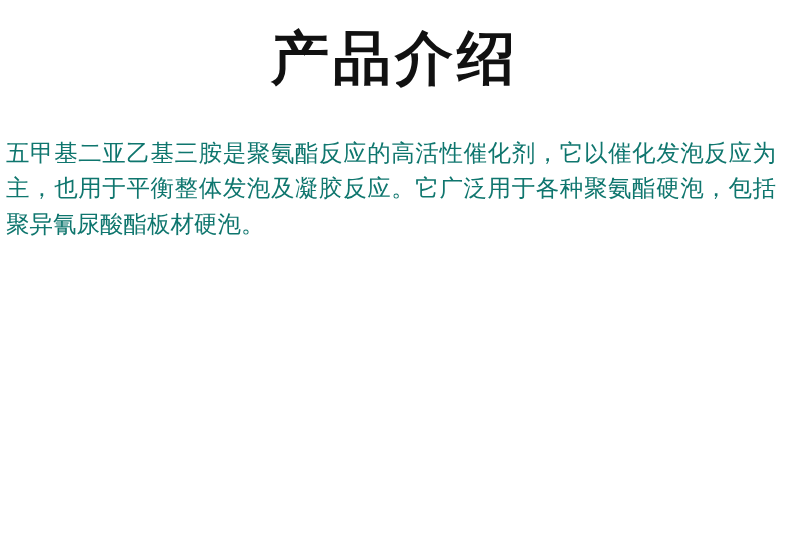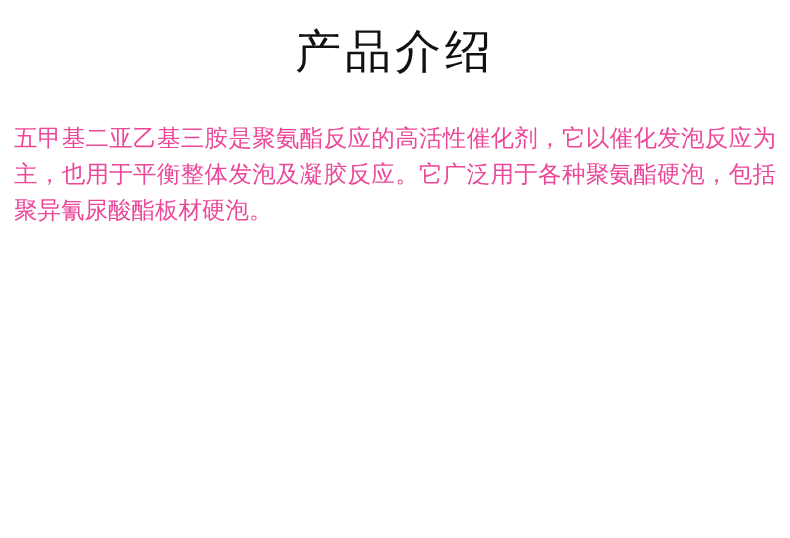--- a/index.html
+++ b/index.html
@@ -17,36 +17,36 @@
   .page {
     width: 790px;
     height: 538px;
     box-sizing: border-box;
     padding: 0;
     position: relative;
   }
   .doc-title {
     text-align: center;
     font-family: "DejaVu Serif", "Liberation Serif", serif;
-    font-weight: normal;
-    font-size: 46px;
+    font-weight: bold;
+    font-size: 58px;
     letter-spacing: 4px;
     margin: 0;
     padding-top: 24px;
     line-height: 1.2;
     color: #111111;
   }
   .body-block {
     font-family: "DejaVu Sans", "Liberation Sans", sans-serif;
     font-size: 23.5px;
     line-height: 1.52;
-    color: #ec4899;
+    color: #0f766e;
     text-align: justify;
     text-justify: inter-ideograph;
-    padding: 0 14px 0 14px;
+    padding: 0 14px 0 6px;
     letter-spacing: 0px;
   }
   .para-1 {
     margin-top: 42px;
   }
   .para-2 {
     margin-top: 46px;
   }
 </style>
 </head>

